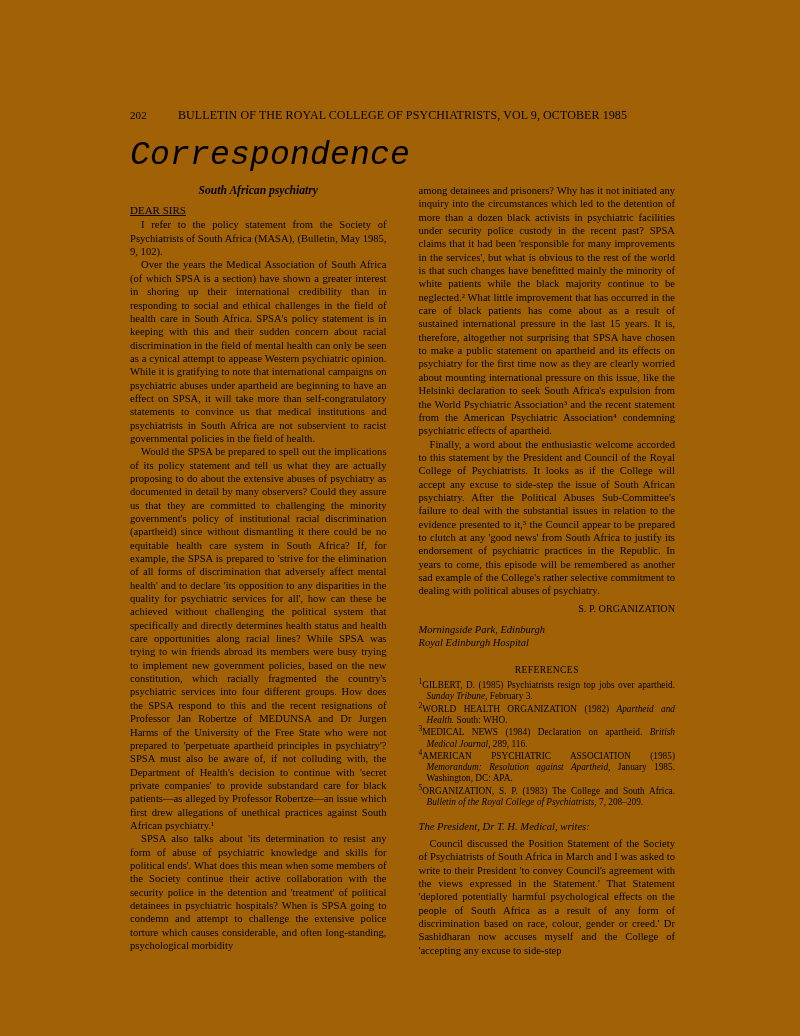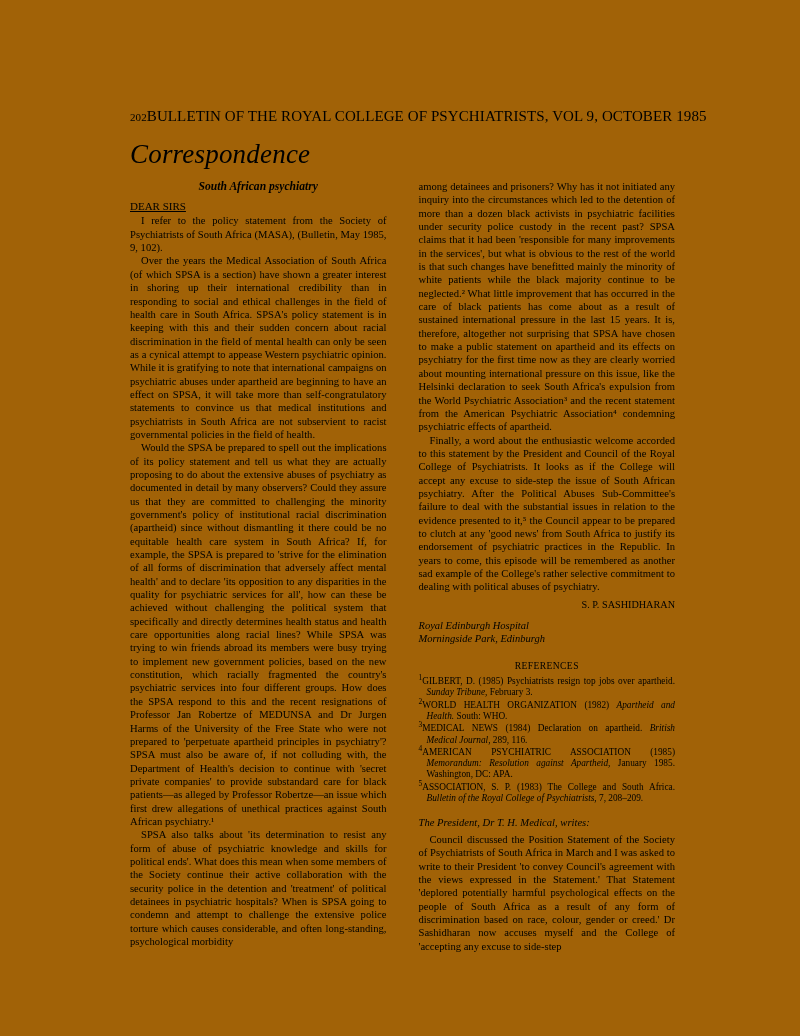--- a/index.html
+++ b/index.html
@@ -33,28 +33,29 @@
     align-items: baseline;
     font-size: 10.3px;
     letter-spacing: 0.1px;
   }
   .folio {
     width: 40px;
     font-size: 11px;
   }
   .journal-line {
     flex: 1;
+    text-align: center;
     font-variant: small-caps;
-    font-size: 15px;
+    font-size: 12px;
     white-space: nowrap;
   }
   .section-title {
-    font-family: Liberation Serif, serif;
+    font-family: Liberation Mono, monospace;
     font-style: italic;
-    font-size: 27px;
+    font-size: 33px;
     margin-top: 14px;
     margin-bottom: 10px;
     letter-spacing: 0.2px;
   }
   .columns {
     display: flex;
     gap: 32px;
     margin-top: 4px;
   }
   .col {
@@ -144,43 +145,43 @@
         <p class="body-par">I refer to the policy statement from the Society of Psychiatrists of South Africa (MASA), (Bulletin, May 1985, 9, 102).</p>
         <p class="body-par">Over the years the Medical Association of South Africa (of which SPSA is a section) have shown a greater interest in shoring up their international credibility than in responding to social and ethical challenges in the field of health care in South Africa. SPSA's policy statement is in keeping with this and their sudden concern about racial discrimination in the field of mental health can only be seen as a cynical attempt to appease Western psychiatric opinion. While it is gratifying to note that international campaigns on psychiatric abuses under apartheid are beginning to have an effect on SPSA, it will take more than self-congratulatory statements to convince us that medical institutions and psychiatrists in South Africa are not subservient to racist governmental policies in the field of health.</p>
         <p class="body-par">Would the SPSA be prepared to spell out the implications of its policy statement and tell us what they are actually proposing to do about the extensive abuses of psychiatry as documented in detail by many observers? Could they assure us that they are committed to challenging the minority government's policy of institutional racial discrimination (apartheid) since without dismantling it there could be no equitable health care system in South Africa? If, for example, the SPSA is prepared to 'strive for the elimination of all forms of discrimination that adversely affect mental health' and to declare 'its opposition to any disparities in the quality for psychiatric services for all', how can these be achieved without challenging the political system that specifically and directly determines health status and health care opportunities along racial lines? While SPSA was trying to win friends abroad its members were busy trying to implement new government policies, based on the new constitution, which racially fragmented the country's psychiatric services into four different groups. How does the SPSA respond to this and the recent resignations of Professor Jan Robertze of MEDUNSA and Dr Jurgen Harms of the University of the Free State who were not prepared to 'perpetuate apartheid principles in psychiatry'? SPSA must also be aware of, if not colluding with, the Department of Health's decision to continue with 'secret private companies' to provide substandard care for black patients—as alleged by Professor Robertze—an issue which first drew allegations of unethical practices against South African psychiatry.¹</p>
         <p class="body-par">SPSA also talks about 'its determination to resist any form of abuse of psychiatric knowledge and skills for political ends'. What does this mean when some members of the Society continue their active collaboration with the security police in the detention and 'treatment' of political detainees in psychiatric hospitals? When is SPSA going to condemn and attempt to challenge the extensive police torture which causes considerable, and often long-standing, psychological morbidity</p>
       </div>
 
       <div class="col">
         <p class="body-par noindent">among detainees and prisoners? Why has it not initiated any inquiry into the circumstances which led to the detention of more than a dozen black activists in psychiatric facilities under security police custody in the recent past? SPSA claims that it had been 'responsible for many improvements in the services', but what is obvious to the rest of the world is that such changes have benefitted mainly the minority of white patients while the black majority continue to be neglected.² What little improvement that has occurred in the care of black patients has come about as a result of sustained international pressure in the last 15 years. It is, therefore, altogether not surprising that SPSA have chosen to make a public statement on apartheid and its effects on psychiatry for the first time now as they are clearly worried about mounting international pressure on this issue, like the Helsinki declaration to seek South Africa's expulsion from the World Psychiatric Association³ and the recent statement from the American Psychiatric Association⁴ condemning psychiatric effects of apartheid.</p>
         <p class="body-par">Finally, a word about the enthusiastic welcome accorded to this statement by the President and Council of the Royal College of Psychiatrists. It looks as if the College will accept any excuse to side-step the issue of South African psychiatry. After the Political Abuses Sub-Committee's failure to deal with the substantial issues in relation to the evidence presented to it,⁵ the Council appear to be prepared to clutch at any 'good news' from South Africa to justify its endorsement of psychiatric practices in the Republic. In years to come, this episode will be remembered as another sad example of the College's rather selective commitment to dealing with political abuses of psychiatry.</p>
 
-        <div class="sig">S. P. SASHIDHARAN</div>
+        <div class="sig">S. P. ORGANIZATION</div>
 
         <div class="address">
+          <div>Morningside Park, Edinburgh</div>
           <div>Royal Edinburgh Hospital</div>
-          <div>Morningside Park, Edinburgh</div>
         </div>
 
         <div class="refs-head">REFERENCES</div>
 
         <div class="ref">
           <sup>1</sup><span class="sc">GILBERT, D.</span><span> (1985) Psychiatrists resign top jobs over apartheid. </span><span class="it">Sunday Tribune,</span><span> February 3.</span>
         </div>
         <div class="ref">
           <sup>2</sup><span class="sc">WORLD HEALTH ORGANIZATION</span><span> (1982) </span><span class="it">Apartheid and Health.</span><span> South: WHO.</span>
         </div>
         <div class="ref">
           <sup>3</sup><span class="sc">MEDICAL NEWS</span><span> (1984) Declaration on apartheid. </span><span class="it">British Medical Journal,</span><span> 289, 116.</span>
         </div>
         <div class="ref">
           <sup>4</sup><span class="sc">AMERICAN PSYCHIATRIC ASSOCIATION</span><span> (1985) </span><span class="it">Memorandum: Resolution against Apartheid,</span><span> January 1985. Washington, DC: APA.</span>
         </div>
         <div class="ref">
-          <sup>5</sup><span class="sc">ASSOCIATION, S. P.</span><span> (1983) The College and South Africa. </span><span class="it">Bulletin of the Royal College of Psychiatrists,</span><span> 7, 208–209.</span>
+          <sup>5</sup><span class="sc">ORGANIZATION, S. P.</span><span> (1983) The College and South Africa. </span><span class="it">Bulletin of the Royal College of Psychiatrists,</span><span> 7, 208–209.</span>
         </div>
 
         <div class="sub-head">The President, Dr T. H. Medical, writes:</div>
         <p class="body-par">Council discussed the Position Statement of the Society of Psychiatrists of South Africa in March and I was asked to write to their President 'to convey Council's agreement with the views expressed in the Statement.' That Statement 'deplored potentially harmful psychological effects on the people of South Africa as a result of any form of discrimination based on race, colour, gender or creed.' Dr Sashidharan now accuses myself and the College of 'accepting any excuse to side-step</p>
       </div>
 
     </div>
   </div>
 </div>
 

